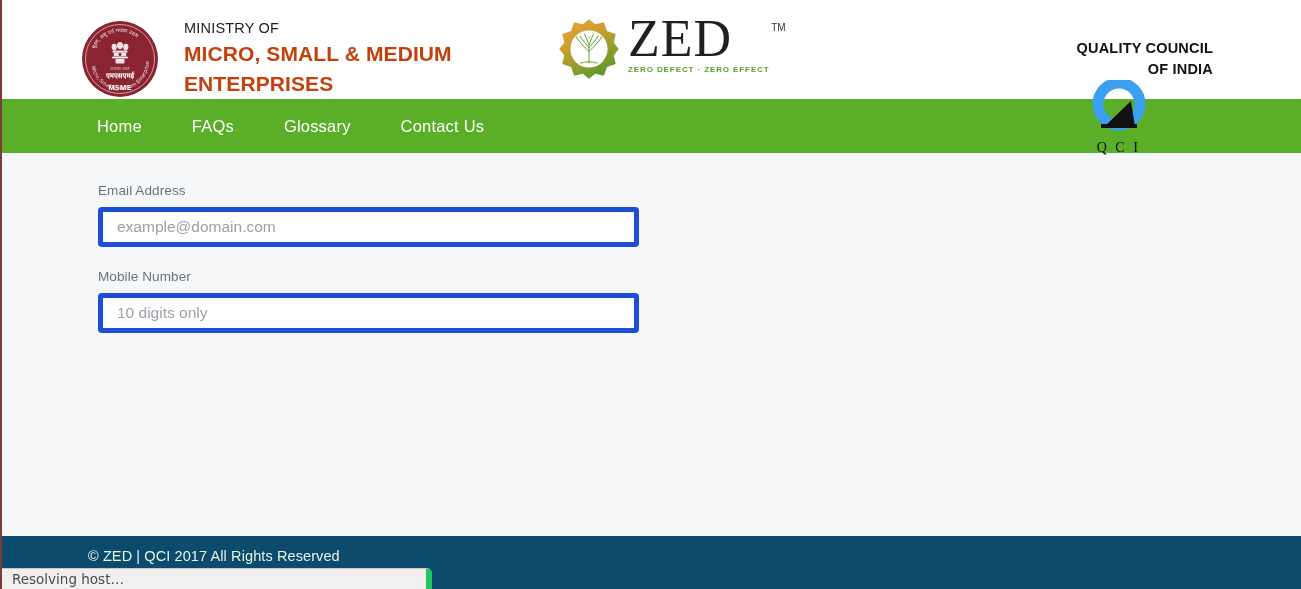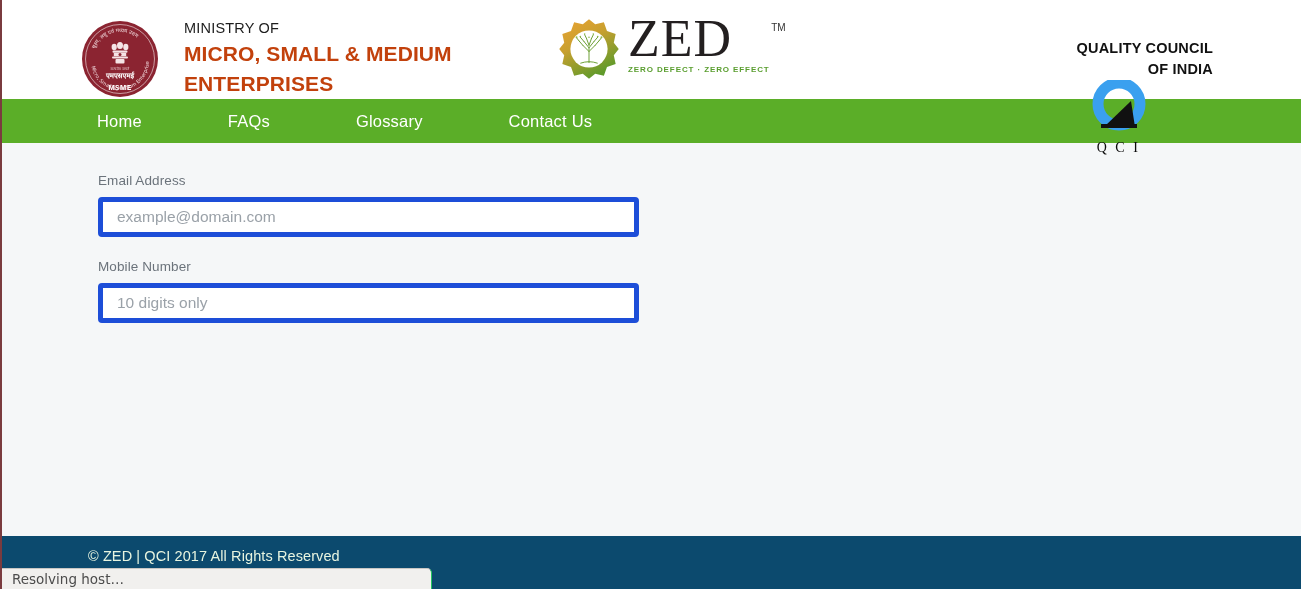--- a/index.html
+++ b/index.html
@@ -153,26 +153,25 @@
     font-size: 14px;
     letter-spacing: 2.5px;
     color: #0b0b0b;
     text-align: center;
     line-height: 1;
     margin-top: 9px;
   }
 
   
   .main-nav {
-    height: 44px;
+    height: 54px;
     background: #5bae28;
     display: flex;
     align-items: center;
     padding-left: 95px;
-    gap: 36px;
   }
   .nav-item {
     color: #ffffff;
     font-size: 16.5px;
     padding: 0 17px;
     cursor: pointer;
     letter-spacing: .2px;
     text-decoration: none;
   }
   .nav-item:first-child { padding-left: 0; margin-right: 16px; }
@@ -236,21 +235,21 @@
   }
 
   
   .status-bar {
     position: absolute;
     left: 0; bottom: 0;
     width: 430px;
     height: 21px;
     background: #f1f0ee;
     border-top: 1px solid #c9c7c4;
-    border-right: 1px solid #22c55e;
+    border-right: 6px solid #22c55e;
     border-top-right-radius: 5px;
     display: flex;
     align-items: center;
     padding-left: 10px;
   }
   .status-text {
     font-size: 13.5px;
     color: #4c4c4c;
     font-family: "DejaVu Sans", sans-serif;
   }

